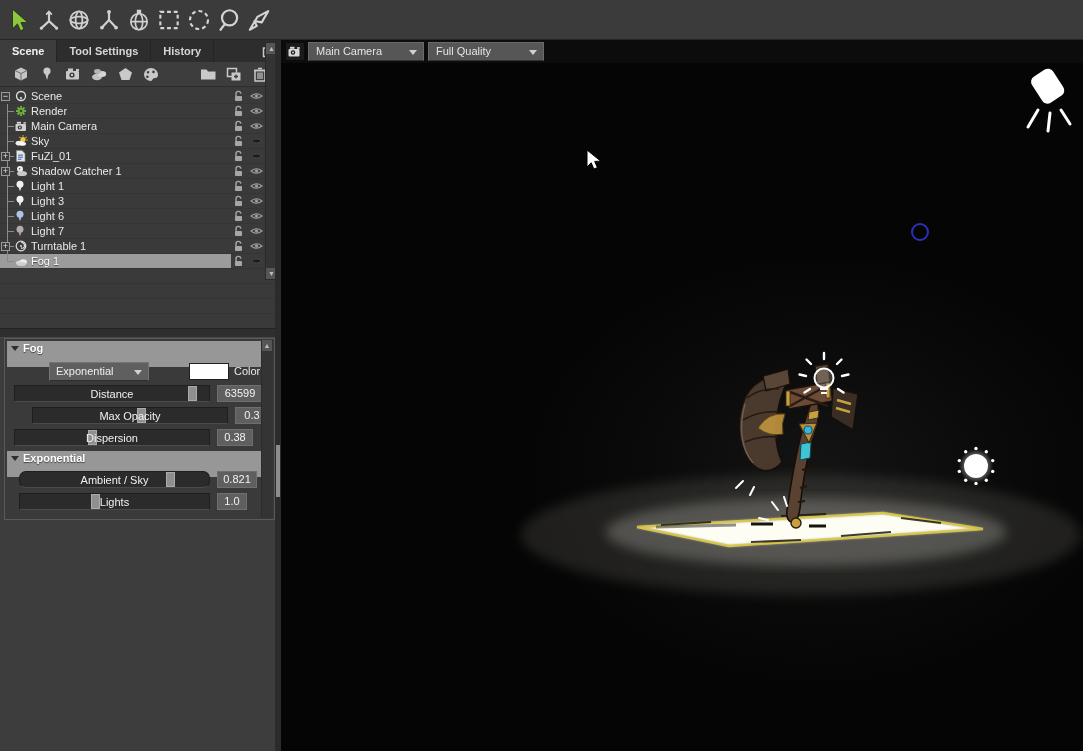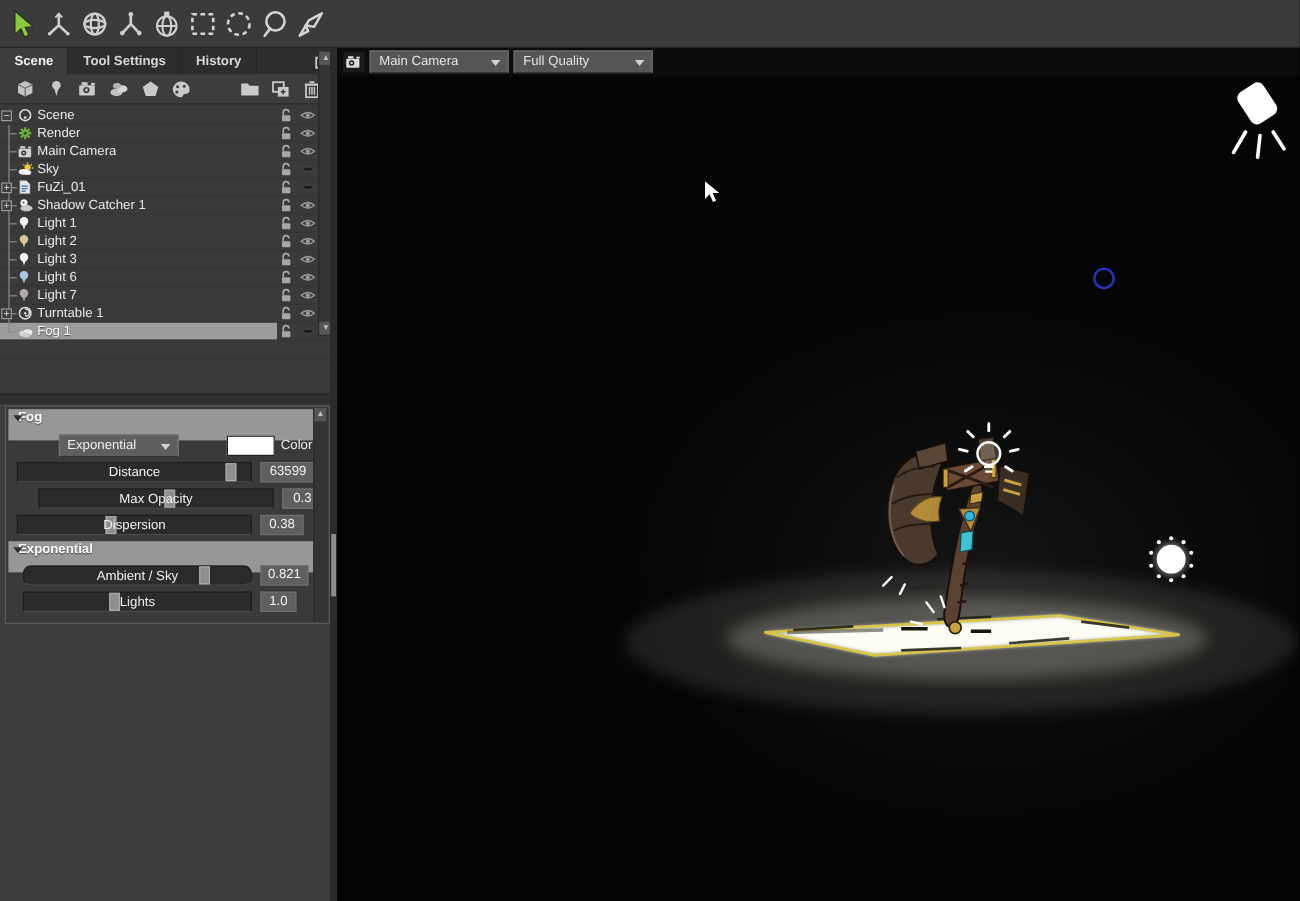--- a/index.html
+++ b/index.html
@@ -60,21 +60,21 @@
   .scr-btn { position:absolute; left:0; width:11px; height:11px; background:#565656;
     color:#bdbdbd; font-size:7px; line-height:11px; text-align:center; }
   .tree-divider { position:absolute; left:0; top:288px; width:281px; height:10px;
     background:#2f2f2f; border-top:1px solid #232323; border-bottom:1px solid #494949; }
 
   
   .fogpanel { position:absolute; left:4px; top:298px; width:271px; height:182px;
     background:#3a3a3a; border:1px solid #5a5a5a; }
   .sec-head { position:absolute; left:2px; width:256px; height:26px; background:#979797;
     color:#ffffff; font-size:11px; font-weight:bold; line-height:15px;
-    text-shadow:0 1px 1px rgba(0,0,0,.55); padding-left:8px; }
+    text-shadow:0 1px 1px rgba(0,0,0,.55); padding-left:16px; }
   .sec-head .tri { position:absolute; left:4px; top:5px; width:0; height:0;
     border-left:4px solid transparent; border-right:4px solid transparent;
     border-top:5px solid #2e2e2e; }
   .falloff-row { position:absolute; left:0; top:22px; width:256px; height:20px;
     font-size:11px; color:#eaeaea; }
   .falloff-label { position:absolute; left:8px; top:4px;margin-left:48px; }
   .dropdown-sm { position:absolute; left:44px; top:1px; width:100px; height:19px;
     background:#5f5f5f; border:1px solid #747474; border-bottom-color:#2e2e2e;
     color:#efefef; font-size:11px; line-height:17px; padding-left:6px; }
   .dd-arrow { position:absolute; right:6px; top:7px; width:0; height:0;
@@ -379,38 +379,20 @@
       </div>
       <div class="trow">
         <span class="stub line"></span>
         <span class="ticon">
           <svg width="10" height="12" viewBox="0 0 10 12">
             <circle cx="5" cy="4.3" r="3.5" fill="#f2f2f2"></circle>
             <path d="M3.6,7.3 L5,11.2 L6.4,7.3 Z" fill="#f2f2f2"></path>
           </svg>
         </span>
         <span class="tlabel">Light 1</span>
-        <span class="lockcol"><svg width="11" height="12" viewBox="0 0 11 12">
-            <path d="M3,6 V4 a2.4,2.4 0 0 1 4.8,-0.4" fill="none" stroke="#a6a6a6" stroke-width="1.4"></path>
-            <rect x="2" y="6" width="7" height="5" rx="0.8" fill="#a6a6a6"></rect>
-          </svg></span>
-        <span class="eyecol"><svg width="13" height="10" viewBox="0 0 13 10">
-            <path d="M1,5 Q6.5,0.5 12,5 Q6.5,9.5 1,5 Z" fill="none" stroke="#9a9a9a" stroke-width="1.2"></path>
-            <circle cx="6.5" cy="5" r="1.7" fill="#9a9a9a"></circle>
-          </svg></span>
-      </div>
-      <div class="trow">
-        <span class="stub line"></span>
-        <span class="ticon">
-          <svg width="10" height="12" viewBox="0 0 10 12">
-            <circle cx="5" cy="4.3" r="3.5" fill="#d9c79a"></circle>
-            <path d="M3.6,7.3 L5,11.2 L6.4,7.3 Z" fill="#d9c79a"></path>
-          </svg>
-        </span>
-        <span class="tlabel">Light 2</span>
         <span class="lockcol"><svg width="11" height="12" viewBox="0 0 11 12">
             <path d="M3,6 V4 a2.4,2.4 0 0 1 4.8,-0.4" fill="none" stroke="#a6a6a6" stroke-width="1.4"></path>
             <rect x="2" y="6" width="7" height="5" rx="0.8" fill="#a6a6a6"></rect>
           </svg></span>
         <span class="eyecol"><svg width="13" height="10" viewBox="0 0 13 10">
             <path d="M1,5 Q6.5,0.5 12,5 Q6.5,9.5 1,5 Z" fill="none" stroke="#9a9a9a" stroke-width="1.2"></path>
             <circle cx="6.5" cy="5" r="1.7" fill="#9a9a9a"></circle>
           </svg></span>
       </div>
       <div class="trow">

